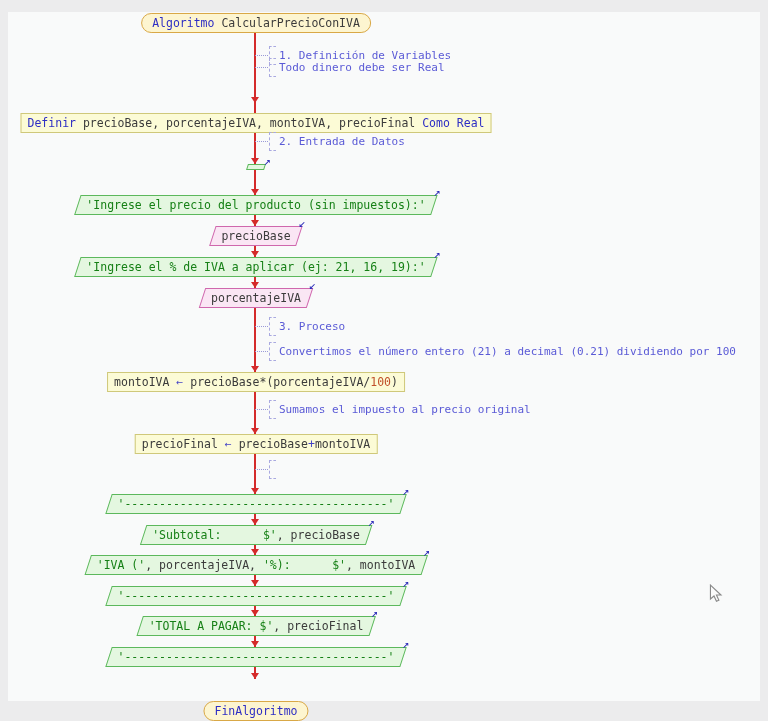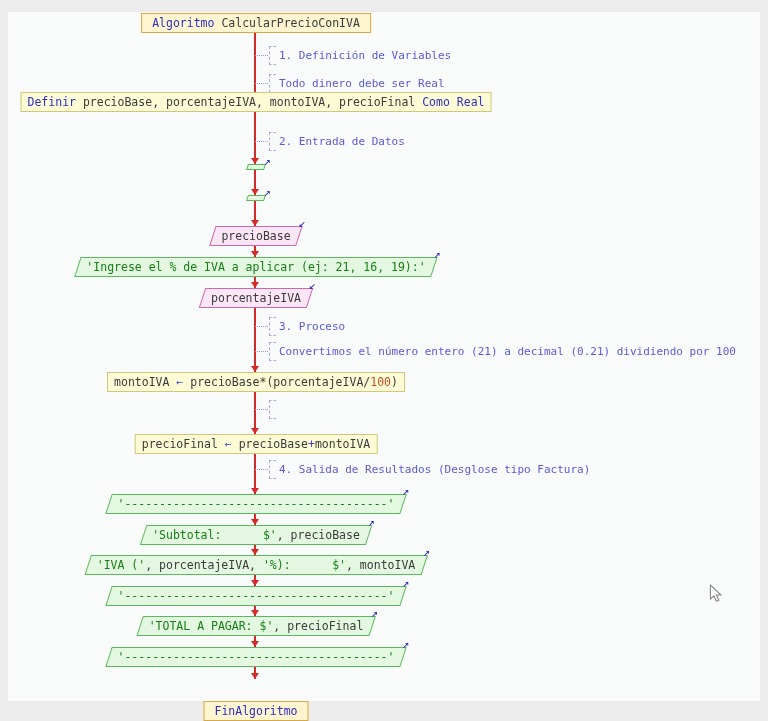--- a/index.html
+++ b/index.html
@@ -9,21 +9,21 @@
     font-family:"DejaVu Sans Mono","Liberation Mono",monospace;
   }
   #canvas{position:absolute;left:8px;top:12px;width:752px;height:689px;background:#f9fafa;z-index:0;}
   .spine{position:absolute;left:254px;top:31px;width:2px;height:648px;background:var(--flow-line);z-index:1;}
   .ah{position:absolute;left:251px;width:0;height:0;z-index:2;
       border-left:4px solid transparent;border-right:4px solid transparent;
       border-top:6px solid var(--flow-line);}
   .node{position:absolute;left:256px;transform:translateX(-50%);
         white-space:pre;font-size:11.5px;line-height:14px;z-index:3;color:var(--ident);}
   .rect{background:var(--proc-fill);border:1px solid var(--proc-border);padding:2px 6px;}
-  .pill{background:var(--pill-fill);border:1px solid var(--pill-border);border-radius:0;padding:2px 10px;}
+  .pill{background:var(--pill-fill);border:1px solid var(--pill-border);border-radius:10px;padding:2px 10px;}
   .pgram{padding:3px 9px;background:transparent;border:none;}
   .pgram::before{content:"";position:absolute;inset:0;transform:skewX(-18deg);
         background:var(--io-out-fill);border:1px solid var(--io-out-border);z-index:-1;}
   .pgram.in::before{background:var(--io-in-fill);border-color:var(--io-in-border);}
   .kw{color:var(--keyword);}
   .id{color:var(--ident);}
   .str{color:var(--string);}
   .num{color:var(--number);}
   .op{color:var(--operator);}
   .aicon{position:absolute;top:-9px;right:-6px;color:var(--arrow-icon);font-size:12px;line-height:1;z-index:4;}
@@ -35,46 +35,46 @@
 </style>
 </head>
 <body>
 
 <div id="canvas"></div>
 <div class="spine"></div>
 
 <div class="node pill" style="top:13px"><span class="kw">Algoritmo </span><span class="id">CalcularPrecioConIVA</span></div>
 
 <div class="comment" style="top:46px"><span class="cdots"></span><span class="cmark"></span><span>1. Definición de Variables</span></div>
-<div class="comment" style="top:74px"><span class="cdots"></span><span class="cmark"></span><span>Todo dinero debe ser Real</span></div>
+<div class="comment" style="top:58px"><span class="cdots"></span><span class="cmark"></span><span>Todo dinero debe ser Real</span></div>
 
-<div class="node rect" style="top:92px"><span class="kw">Definir </span><span class="id">precioBase, porcentajeIVA, montoIVA, precioFinal </span><span class="kw">Como Real</span></div>
+<div class="node rect" style="top:113px"><span class="kw">Definir </span><span class="id">precioBase, porcentajeIVA, montoIVA, precioFinal </span><span class="kw">Como Real</span></div>
 
 <div class="comment" style="top:132px"><span class="cdots"></span><span class="cmark"></span><span>2. Entrada de Datos</span></div>
 
 <div class="node pgram" style="top:164px"><span class="aicon">↗</span></div>
 
-<div class="node pgram" style="top:195px"><span class="aicon">↗</span></div>
+<div class="node pgram" style="top:195px"><span class="str">'Ingrese el precio del producto (sin impuestos):'</span><span class="aicon">↗</span></div>
 
 <div class="node pgram in" style="top:226px"><span class="id">precioBase</span><span class="aicon">↙</span></div>
 
 <div class="node pgram" style="top:257px"><span class="str">'Ingrese el % de IVA a aplicar (ej: 21, 16, 19):'</span><span class="aicon">↗</span></div>
 
 <div class="node pgram in" style="top:288px"><span class="id">porcentajeIVA</span><span class="aicon">↙</span></div>
 
 <div class="comment" style="top:317px"><span class="cdots"></span><span class="cmark"></span><span>3. Proceso</span></div>
 <div class="comment" style="top:342px"><span class="cdots"></span><span class="cmark"></span><span>Convertimos el número entero (21) a decimal (0.21) dividiendo por 100</span></div>
 
 <div class="node rect" style="top:372px"><span class="id">montoIVA </span><span class="op">←</span><span class="id"> precioBase*(porcentajeIVA/</span><span class="num">100</span><span class="id">)</span></div>
 
-<div class="comment" style="top:400px"><span class="cdots"></span><span class="cmark"></span></div>
+<div class="comment" style="top:400px"><span class="cdots"></span><span class="cmark"></span><span>Sumamos el impuesto al precio original</span></div>
 
 <div class="node rect" style="top:434px"><span class="id">precioFinal </span><span class="op">←</span><span class="id"> precioBase</span><span class="op">+</span><span class="id">montoIVA</span></div>
 
-<div class="comment" style="top:460px"><span class="cdots"></span><span class="cmark"></span><span>4. Salida de Resultados (Desglose tipo Factura)</span></div>
+<div class="comment" style="top:460px"><span class="cdots"></span><span class="cmark"></span></div>
 
 <div class="node pgram" style="top:494px"><span class="str">'--------------------------------------'</span><span class="aicon">↗</span></div>
 
 <div class="node pgram" style="top:525px"><span class="str">'Subtotal:      $'</span><span class="id">, precioBase</span><span class="aicon">↗</span></div>
 
 <div class="node pgram" style="top:555px"><span class="str">'IVA ('</span><span class="id">, porcentajeIVA, </span><span class="str">'%):      $'</span><span class="id">, montoIVA</span><span class="aicon">↗</span></div>
 
 <div class="node pgram" style="top:586px"><span class="str">'--------------------------------------'</span><span class="aicon">↗</span></div>
 
 <div class="node pgram" style="top:616px"><span class="str">'TOTAL A PAGAR: $'</span><span class="id">, precioFinal</span><span class="aicon">↗</span></div>

